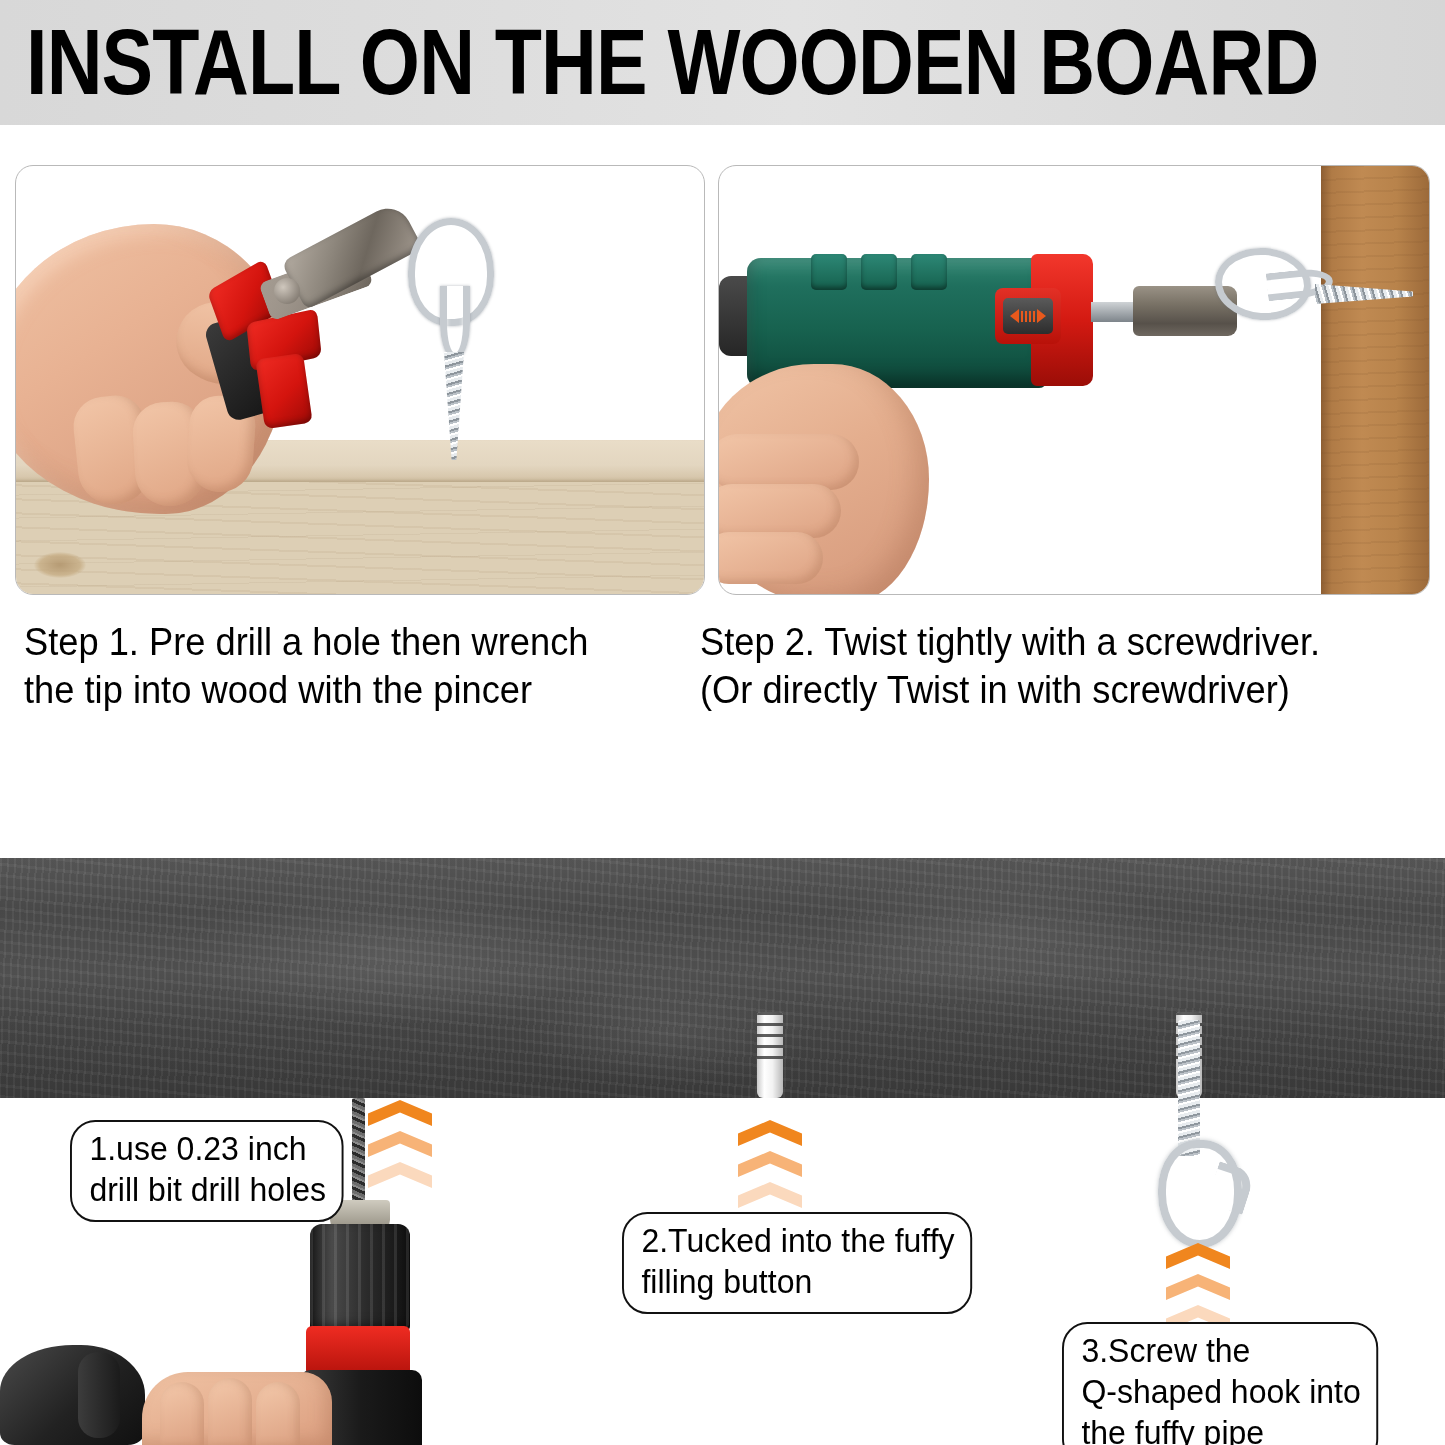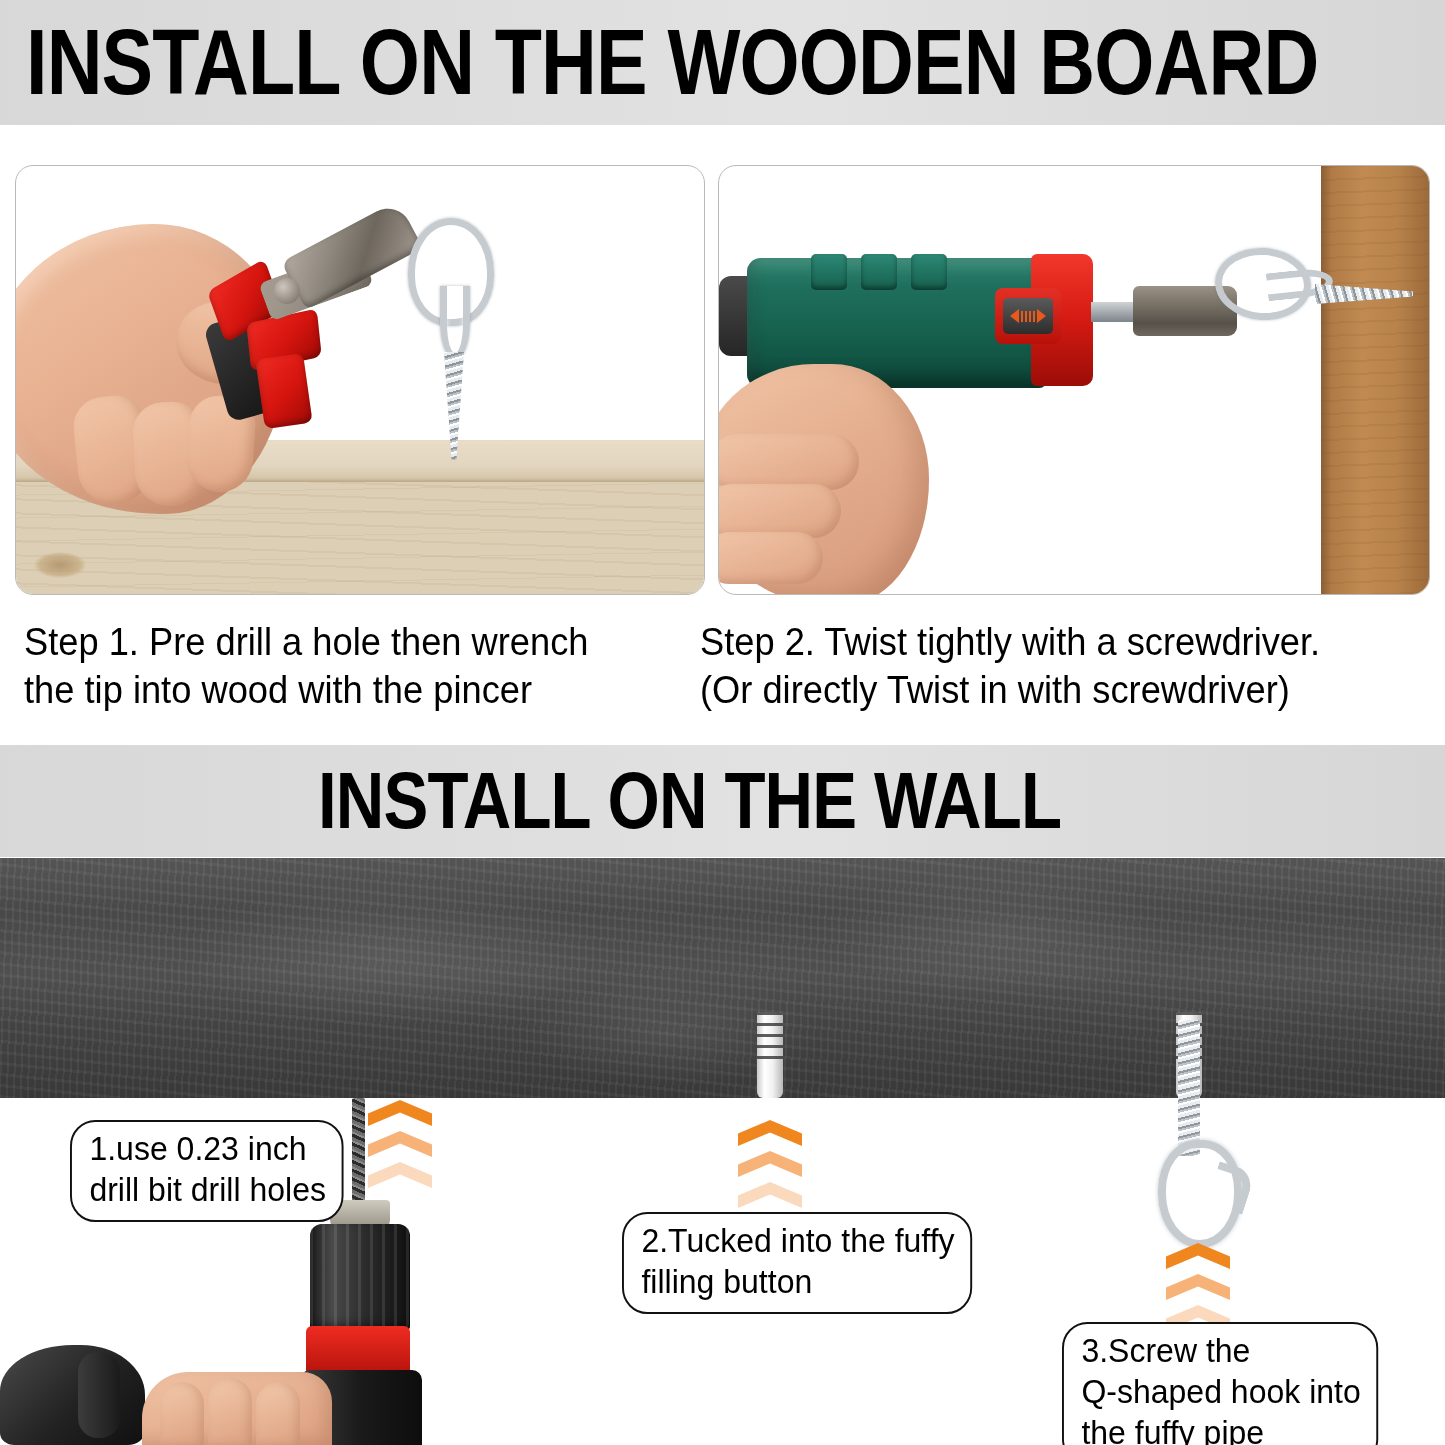--- a/index.html
+++ b/index.html
@@ -422,23 +422,20 @@
     <div class="h2f h2f1"></div>
     <div class="h2f h2f2"></div>
     <div class="h2f h2f3"></div>
   </div>
 
   <div class="caption" id="caption-1">Step 1. Pre drill a hole then wrench
 the tip into wood with the pincer</div>
   <div class="caption" id="caption-2">Step 2. Twist tightly with a screwdriver.
 (Or directly Twist in with screwdriver)</div>
 
-  <div class="banner" id="banner-wall">
-    <div class="banner-text">INSTALL ON THE WALL</div>
-  </div>
 
   <div id="wall-strip">
     <div class="wall-blotch" style="left:180px; top:20px; width:420px; height:150px;"></div>
     <div class="wall-blotch" style="left:820px; top:10px; width:360px; height:130px;"></div>
     <div class="wall-blotch" style="left:520px; top:120px; width:300px; height:110px;"></div>
   </div>
 
   <div class="anchor-plug" style="left:757px; top:1012px; height:86px;">
     <div class="anchor-ribs"></div>
   </div>

